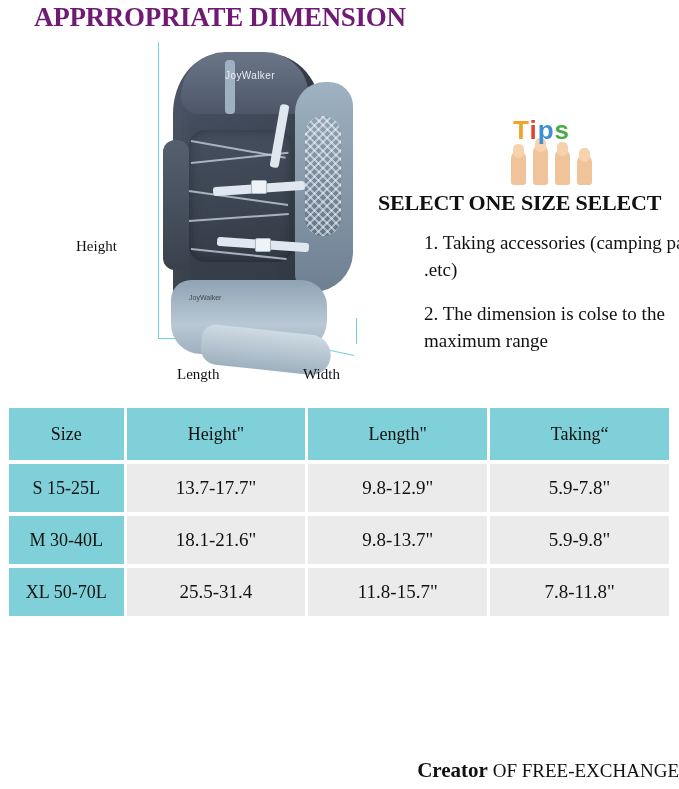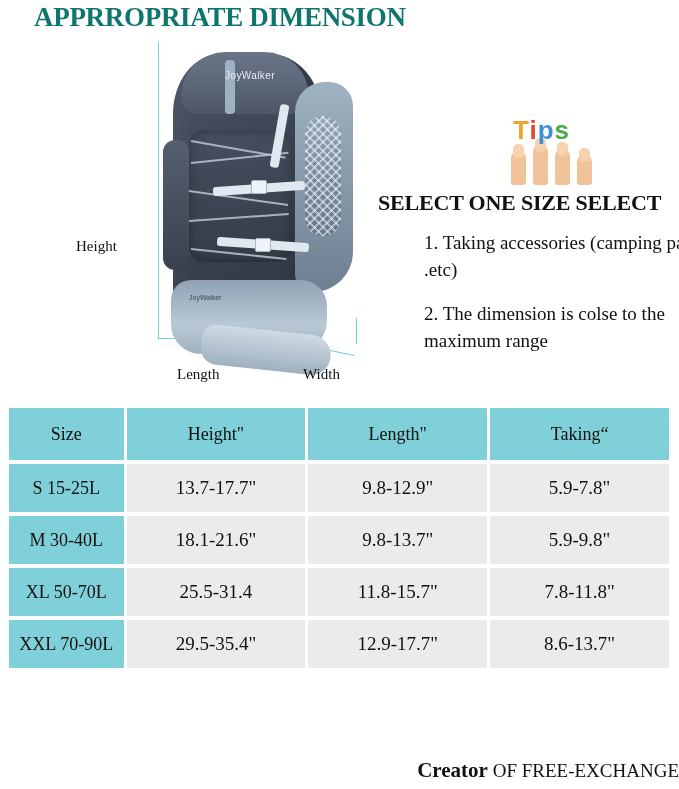--- a/index.html
+++ b/index.html
@@ -19,21 +19,21 @@
 
   
   .title {
     position: absolute;
     left: 34px;
     top: 2px;
     font-family: "Liberation Serif", serif;
     font-weight: bold;
     font-size: 27px;
     letter-spacing: -0.3px;
-    color: #0f766e;
+    color: #701a75;
     white-space: nowrap;
   }
 
   
   .product-area {
     position: absolute;
     left: 60px;
     top: 36px;
     width: 330px;
     height: 350px;
@@ -404,25 +404,19 @@
       <td class="val">18.1-21.6"</td>
       <td class="val">9.8-13.7"</td>
       <td class="val">5.9-9.8"</td>
     </tr>
     <tr>
       <td class="col-size">XL 50-70L</td>
       <td class="val">25.5-31.4</td>
       <td class="val">11.8-15.7"</td>
       <td class="val">7.8-11.8"</td>
     </tr>
-    <tr>
-      <td class="col-size">XXL 70-90L</td>
-      <td class="val">29.5-35.4"</td>
-      <td class="val">12.9-17.7"</td>
-      <td class="val">8.6-13.7"</td>
-    </tr>
   </tbody>
 </table>
 
 <div class="footer">
   <span class="creator">Creator</span>
   <span>OF FREE-EXCHANGE</span>
 </div>
 
 </body></html>

